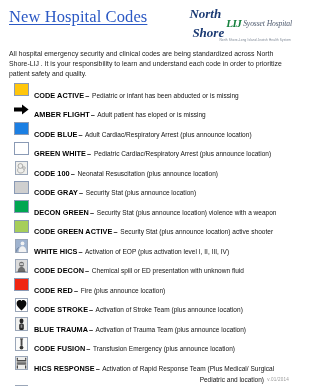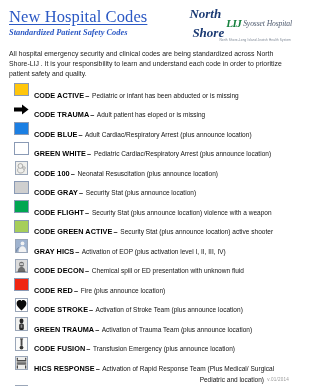--- a/index.html
+++ b/index.html
@@ -180,21 +180,20 @@
     color: #9A9A9A;
     letter-spacing: 0.2px;
   }
 </style>
 </head>
 <body>
 
 <div class="header">
   <div class="title-block">
     <div class="doc-title">New Hospital Codes</div>
-    <div class="doc-subtitle">Standardized Patient Safety Codes</div>
   </div>
 
   <div class="logo">
     <div class="logo-main">
       <div class="logo-ns">
         <span>North</span>
         <span class="shore">Shore</span>
       </div>
       <div class="logo-lij">LIJ</div>
       <div class="logo-site">Syosset Hospital</div>
@@ -213,21 +212,21 @@
       <div class="text-cell"><span class="code-name">CODE ACTIVE</span><span class="dash">–</span><span class="code-desc"> Pediatric or infant has been abducted or is missing</span></div>
     </div>
     <div class="code-row">
       <div class="icon-cell">
         <div style="width: 15px; height: 13px; display: flex; align-items: center; justify-content: center;">
           <svg width="15" height="11" viewBox="0 0 15 11">
             <path d="M0 3.6 H8 V0.6 L14.6 5.5 L8 10.4 V7.4 H0 Z" fill="#000000"></path>
           </svg>
         </div>
       </div>
-      <div class="text-cell"><span class="code-name">CODE TRAUMA</span><span class="dash">–</span><span class="code-desc"> Adult patient has eloped or is missing</span></div>
+      <div class="text-cell"><span class="code-name">AMBER FLIGHT</span><span class="dash">–</span><span class="code-desc"> Adult patient has eloped or is missing</span></div>
     </div>
     <div class="code-row">
       <div class="icon-cell">
         <div class="swatch" style="background: rgb(27, 127, 227);"></div>
       </div>
       <div class="text-cell"><span class="code-name">CODE BLUE</span><span class="dash">–</span><span class="code-desc"> Adult Cardiac/Respiratory Arrest (plus announce location)</span></div>
     </div>
     <div class="code-row">
       <div class="icon-cell">
         <div class="swatch" style="background: rgb(255, 255, 255);"></div>
@@ -250,40 +249,40 @@
     <div class="code-row">
       <div class="icon-cell">
         <div class="swatch" style="background: rgb(207, 207, 207);"></div>
       </div>
       <div class="text-cell"><span class="code-name">CODE GRAY</span><span class="dash">–</span><span class="code-desc"> Security Stat (plus announce location)</span></div>
     </div>
     <div class="code-row">
       <div class="icon-cell">
         <div class="swatch" style="background: rgb(0, 166, 81);"></div>
       </div>
-      <div class="text-cell"><span class="code-name">CODE FLIGHT</span><span class="dash">–</span><span class="code-desc"> Security Stat (plus announce location) violence with a weapon</span></div>
+      <div class="text-cell"><span class="code-name">DECON GREEN</span><span class="dash">–</span><span class="code-desc"> Security Stat (plus announce location) violence with a weapon</span></div>
     </div>
     <div class="code-row">
       <div class="icon-cell">
         <div class="swatch" style="background: rgb(166, 206, 90);"></div>
       </div>
       <div class="text-cell"><span class="code-name">CODE GREEN ACTIVE</span><span class="dash">–</span><span class="code-desc"> Security Stat (plus announce location) active shooter</span></div>
     </div>
     <div class="code-row">
       <div class="icon-cell">
         <div class="pic">
           <svg width="11" height="12" viewBox="0 0 11 12">
             <rect width="11" height="12" fill="#9FB3CF"></rect>
             <circle cx="6.5" cy="3.4" r="1.9" fill="#F2F2F2"></circle>
             <path d="M2.6 12 C2.6 8.4 4.3 6.2 6.5 6.2 C8.7 6.2 10.4 8.4 10.4 12 Z" fill="#F2F2F2"></path>
             <path d="M0.6 11.6 C0.6 9 1.8 7.6 3 7.6" fill="none" stroke="#5E7290" stroke-width="0.8"></path>
           </svg>
         </div>
       </div>
-      <div class="text-cell"><span class="code-name">GRAY HICS</span><span class="dash">–</span><span class="code-desc"> Activation of EOP (plus activation level I, II, III, IV)</span></div>
+      <div class="text-cell"><span class="code-name">WHITE HICS</span><span class="dash">–</span><span class="code-desc"> Activation of EOP (plus activation level I, II, III, IV)</span></div>
     </div>
     <div class="code-row">
       <div class="icon-cell">
         <div class="pic">
           <svg width="11" height="12" viewBox="0 0 11 12">
             <rect width="11" height="12" fill="#DCDCDC"></rect>
             <circle cx="5.5" cy="4.2" r="2.5" fill="#6E6E6E"></circle>
             <rect x="3.6" y="3.3" width="3.8" height="1.6" rx="0.5" fill="#CFCFCF"></rect>
             <path d="M1.8 12 C1.8 8.4 3.4 7 5.5 7 C7.6 7 9.2 8.4 9.2 12 Z" fill="#6E6E6E"></path>
             <path d="M0.4 12 L10.6 12" stroke="#4A4A4A" stroke-width="0.8"></path>
@@ -312,21 +311,21 @@
       <div class="icon-cell">
         <div class="pic">
           <svg width="11" height="12" viewBox="0 0 11 12">
             <rect width="11" height="12" fill="#F0F0EE"></rect>
             <ellipse cx="5.5" cy="3" rx="2" ry="2.4" fill="#262626"></ellipse>
             <rect x="3.2" y="5.4" width="4.6" height="6.6" rx="1.6" fill="#262626"></rect>
             <rect x="4.6" y="6.6" width="1.8" height="3.2" fill="#8A8A8A"></rect>
           </svg>
         </div>
       </div>
-      <div class="text-cell"><span class="code-name">GREEN TRAUMA</span><span class="dash">–</span><span class="code-desc"> Activation of Trauma Team (plus announce location)</span></div>
+      <div class="text-cell"><span class="code-name">BLUE TRAUMA</span><span class="dash">–</span><span class="code-desc"> Activation of Trauma Team (plus announce location)</span></div>
     </div>
     <div class="code-row">
       <div class="icon-cell">
         <div class="pic" style="background: rgb(251, 251, 250);">
           <svg width="11" height="12" viewBox="0 0 11 12">
             <rect x="4.6" y="0.8" width="1.9" height="7" fill="#4A4A4A"></rect>
             <rect x="4" y="0.5" width="3.1" height="0.9" fill="#3A3A3A"></rect>
             <circle cx="5.5" cy="9.6" r="1.9" fill="#3A3A3A"></circle>
           </svg>
         </div>

